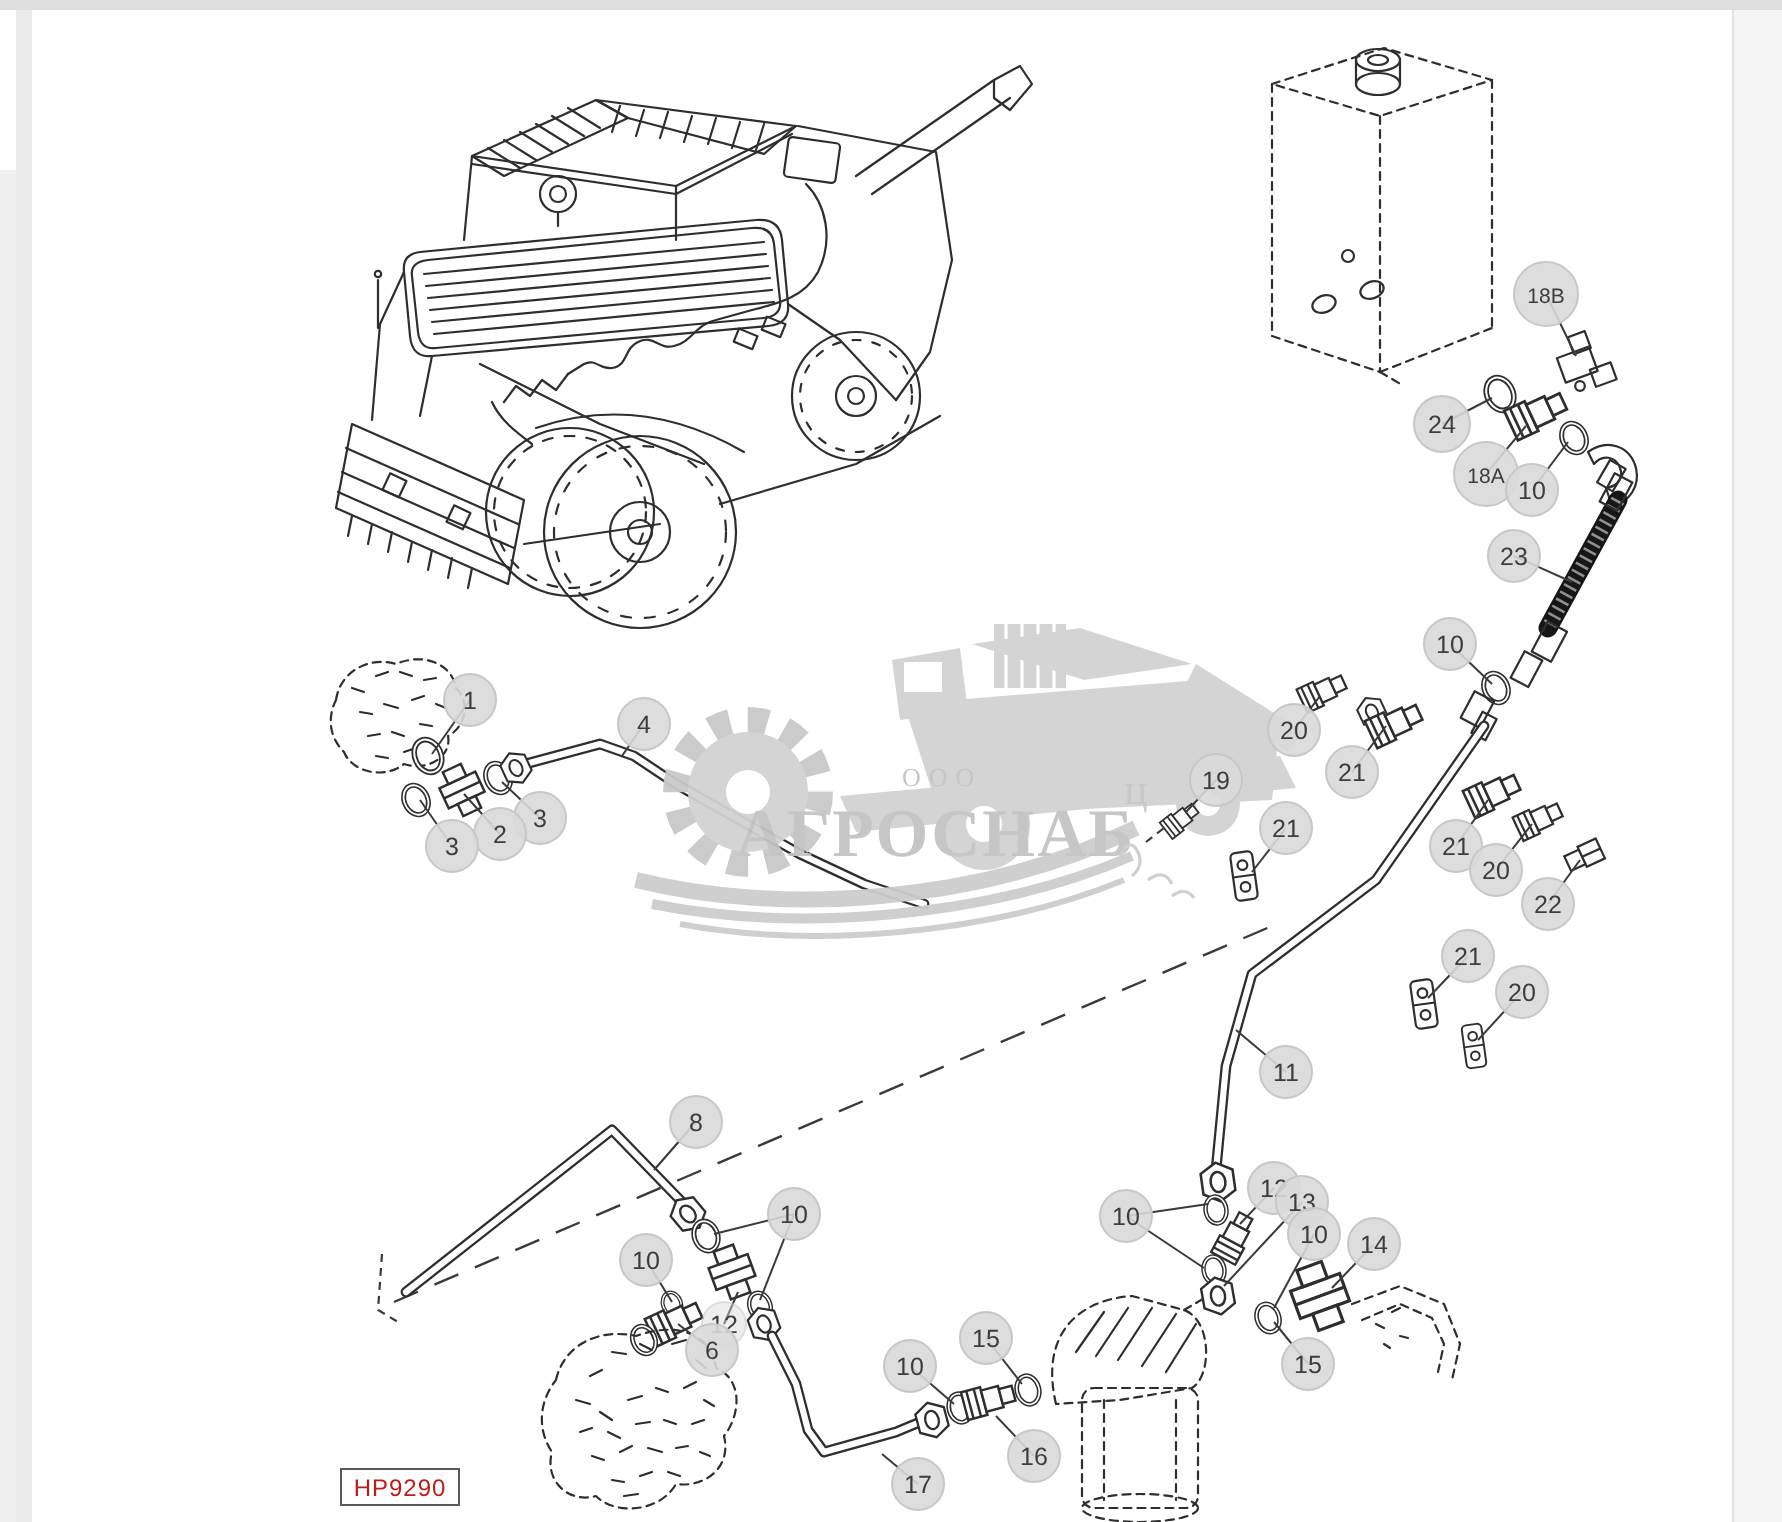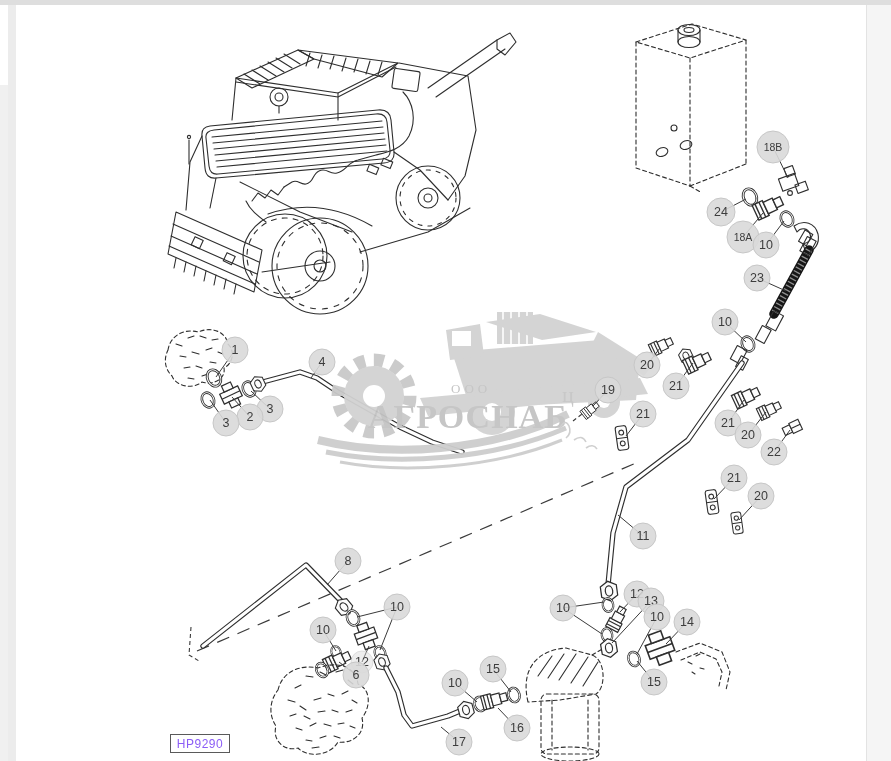--- a/index.html
+++ b/index.html
@@ -35,21 +35,21 @@
 
   
   .wm-fill{fill:#d2d2d2;stroke:none;}
   .wm-line{stroke:#cdcdcd;fill:none;}
   .wm-text-big{fill:#c3c3c3;font:bold 34px "Liberation Serif",serif;letter-spacing:1px;}
   .wm-text-sm{fill:#c3c3c3;font:13px "Liberation Serif",serif;letter-spacing:4px;}
   .wm-text-tse{fill:#c6c6c6;font:22px "Liberation Serif",serif;}
 
   .code-box{
     position:absolute;left:170px;top:734px;width:58px;height:17px;
-    border:1px solid #5a5a5a;background:#ffffff;color:#8b5cf6;
+    border:1px solid #5a5a5a;background:#ffffff;color:#b91c1c;
     font:12px "Liberation Sans",sans-serif;letter-spacing:.5px;
     display:flex;align-items:center;justify-content:center;}
 </style>
 </head>
 <body>
 
 <div class="topbar"></div>
 <div class="left-white"></div>
 <div class="left-gray"></div>
 <div class="gutter"></div>

